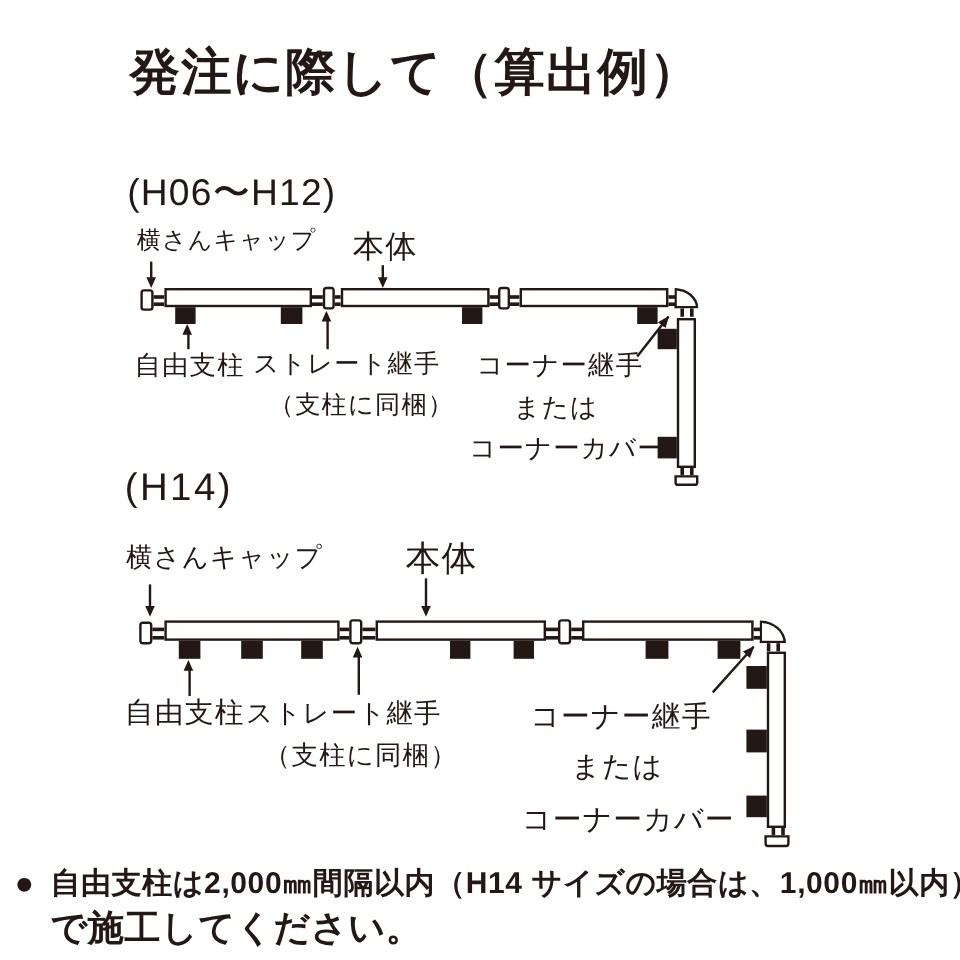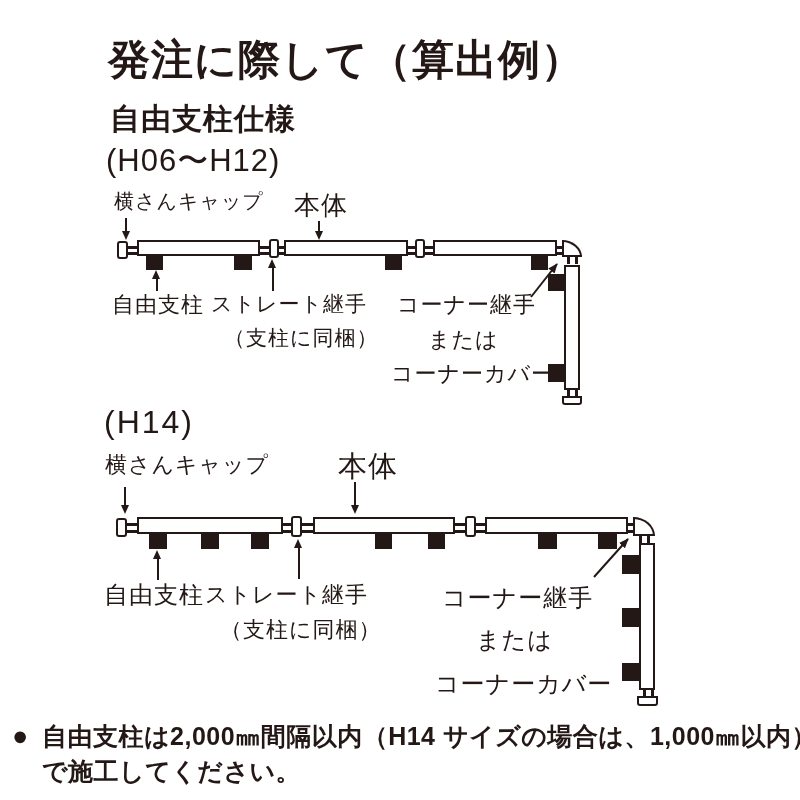--- a/index.html
+++ b/index.html
@@ -21,21 +21,20 @@
   .ah-down{position:absolute;width:0;height:0;border-left:4.5px solid transparent;border-right:4.5px solid transparent;border-top:9px solid #231815;}
   .ah-up{position:absolute;width:0;height:0;border-left:4.5px solid transparent;border-right:4.5px solid transparent;border-bottom:9px solid #231815;}
   svg.diag{position:absolute;overflow:visible;}
 </style>
 </head>
 <body>
 
 <div id="stage">
 
   <div class="lbl b" style="left:108px;top:36px;font-size:42px;letter-spacing:1px;">発注に際して（算出例）</div>
-  <div class="lbl b" style="left:110px;top:102px;font-size:30px;">自由支柱仕様</div>
 
   <div>
     <div class="lbl" style="left:106px;top:143px;font-size:31px;letter-spacing:1px;">(H06〜H12)</div>
 
     <div class="lbl" style="left:114px;top:190px;font-size:20px;">横さんキャップ</div>
     <div class="lbl" style="left:294px;top:191px;font-size:26px;">本体</div>
     <div class="lbl" style="left:112px;top:292px;font-size:22px;">自由支柱</div>
     <div class="lbl" style="left:211px;top:292px;font-size:21px;">ストレート継手</div>
     <div class="lbl" style="left:224px;top:326px;font-size:21px;">（支柱に同梱）</div>
     <div class="lbl" style="left:397px;top:292px;font-size:22px;">コーナー継手</div>
@@ -93,21 +92,21 @@
 
     <div class="rail" style="left:564px;top:265px;width:16px;height:125px;"></div>
     <div class="post" style="left:548px;top:274px;width:16px;height:17px;"></div>
     <div class="post" style="left:548px;top:364px;width:16px;height:18px;"></div>
     <div class="prong" style="left:567px;top:390px;width:2.5px;height:6px;"></div>
     <div class="prong" style="left:575px;top:390px;width:2.5px;height:6px;"></div>
     <div class="bcap" style="left:562px;top:396px;width:20px;height:9px;"></div>
   </div>
 
   <div>
-    <div class="lbl" style="left:104px;top:404px;font-size:32px;letter-spacing:2px;">(H14)</div>
+    <div class="lbl" style="left:104px;top:388px;font-size:32px;letter-spacing:2px;">(H14)</div>
 
     <div class="lbl" style="left:105px;top:452px;font-size:22px;">横さんキャップ</div>
     <div class="lbl" style="left:338px;top:450px;font-size:29px;">本体</div>
     <div class="lbl" style="left:104px;top:581px;font-size:24px;">自由支柱</div>
     <div class="lbl" style="left:205px;top:582px;font-size:22px;">ストレート継手</div>
     <div class="lbl" style="left:220px;top:617px;font-size:22px;">（支柱に同梱）</div>
     <div class="lbl" style="left:442px;top:584px;font-size:24px;">コーナー継手</div>
     <div class="lbl" style="left:476px;top:626px;font-size:24px;">または</div>
     <div class="lbl" style="left:435px;top:670px;font-size:24px;">コーナーカバー</div>
 
@@ -167,15 +166,15 @@
     <div class="post" style="left:622px;top:555px;width:17px;height:19px;"></div>
     <div class="post" style="left:622px;top:608px;width:17px;height:19px;"></div>
     <div class="post" style="left:622px;top:663px;width:17px;height:18px;"></div>
     <div class="prong" style="left:643px;top:690px;width:2.5px;height:6px;"></div>
     <div class="prong" style="left:651px;top:690px;width:2.5px;height:6px;"></div>
     <div class="bcap" style="left:637px;top:696px;width:21px;height:10px;"></div>
   </div>
 
   <div class="lbl b" style="left:12px;top:721px;font-size:27px;">●</div>
   <div class="lbl b" style="left:42px;top:722px;font-size:25px;letter-spacing:0.5px;">自由支柱は2,000㎜間隔以内（H14 サイズの場合は、1,000㎜以内）</div>
-  <div class="lbl b" style="left:42px;top:757px;font-size:25px;letter-spacing:0.5px;">で施工してください。</div>
+  <div class="lbl b" style="left:42px;top:757px;font-size:30px;letter-spacing:0.5px;font-family:Liberation Serif, serif;">で施工してください。</div>
 
 </div>
 
 </body></html>

